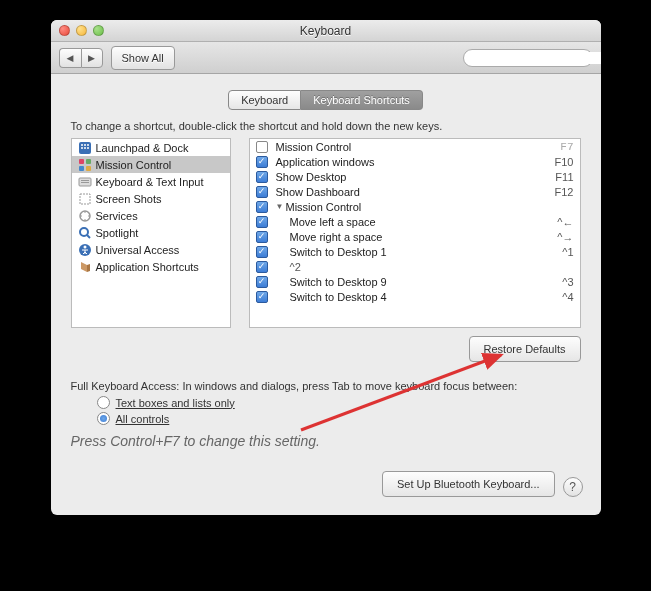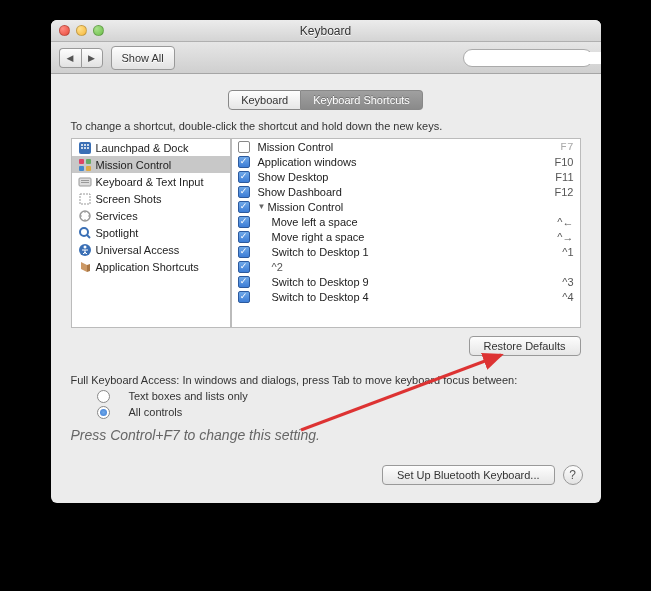--- a/index.html
+++ b/index.html
@@ -82,21 +82,21 @@
   background: linear-gradient(#fdfdfd,#e6e6e6);
   font-size: 11px; display: flex; align-items: center;
   color: #333;
 }
 .tab:first-child { border-radius: 4px 0 0 4px; }
 .tab:last-child { border-radius: 0 4px 4px 0; border-left: none; }
 .tab.active { background: linear-gradient(#a0a0a0,#8a8a8a); color: #fff; text-shadow: 0 -1px 0 rgba(0,0,0,0.3); }
 
 .instruction { font-size: 11px; color: #333; margin-bottom: 6px; }
 
-.panes { display: flex; gap: 0; }
+.panes { display: flex; gap: 18px; }
 .listbox {
   border: 1px solid #bbb; background: #fff;
   height: 190px; overflow: hidden;
 }
 .sidebar { width: 160px; }
 .sidebar .item {
   height: 17px; display: flex; align-items: center; gap: 4px;
   padding: 0 6px; font-size: 11px; color: #222;
 }
 .sidebar .item.selected { background: #c8c8c8; }
@@ -115,30 +115,30 @@
 .checkbox.checked { background: linear-gradient(#6fa8e8,#3d7dd6); border-color: #2c5a9e; }
 .checkbox.checked::after { content: "✓"; color: #fff; font-size: 9px; line-height: 1; }
 .disclosure { width: 8px; font-size: 8px; color: #666; margin-right: 2px; }
 .indent { width: 14px; flex-shrink: 0; }
 .sc-label { flex: 1; }
 .sc-key { color: #555; white-space: nowrap; }
 .sc-key.dim { color: #aaa; font-family: Liberation Mono, monospace; }
 
 .restore-row { display: flex; justify-content: flex-end; margin-top: 8px; }
 .push-btn {
-  height: 20px; padding: 0 14px;
+  height: 20px; padding: 12px 14px;
   background: linear-gradient(#fdfdfd,#e6e6e6);
   border: 1px solid #999; border-radius: 4px;
   font-size: 11px; color: #333;
   display: flex; align-items: center;
 }
 
 .fka { margin-top: 18px; font-size: 11px; color: #333; }
 .radios { margin: 4px 0 0 26px; }
-.radio-row { display: flex; align-items: flex-start; gap: 19px; margin-bottom: 3px; font-size: 11px; }
+.radio-row { display: flex; align-items: center; gap: 6px; margin-bottom: 3px; font-size: 11px; text-decoration: underline; }
 .radio { width: 13px; height: 13px; border: 1px solid #888; border-radius: 50%; background: #fff; display: flex; align-items: center; justify-content: center; }
 .radio.sel::after { content:""; width: 7px; height: 7px; border-radius: 50%; background: radial-gradient(#6fa8e8,#3d7dd6); }
 .hint { font-size: 14px; color: #666; margin-top: 8px; font-style: italic; }
 
 .footer { display: flex; justify-content: flex-end; align-items: flex-end; gap: 8px; padding: 10px 18px 18px; }
 .help {
   width: 20px; height: 20px; border-radius: 50%;
   border: 1px solid #999; background: linear-gradient(#fdfdfd,#e2e2e2);
   display: flex; align-items: center; justify-content: center; font-size: 12px; color: #555;
 }

